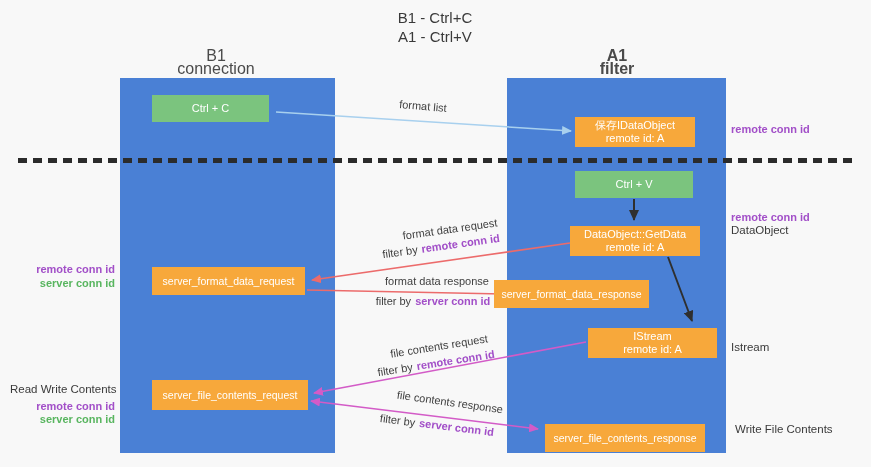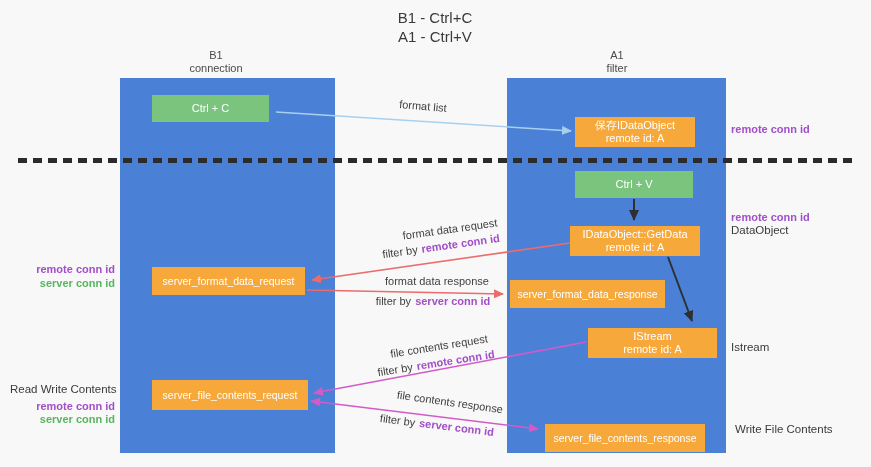--- a/index.html
+++ b/index.html
@@ -7,21 +7,21 @@
   .stage{position:relative;width:871px;height:467px;background:#f8f8f8;overflow:hidden;padding-left:25px;}
 
   .title{position:absolute;left:285px;top:8px;width:300px;text-align:center;
          font-size:15px;line-height:19px;color:#3a3a3a;}
 
   .lane{position:absolute;top:78px;height:375px;background:#4a80d5;z-index:1;}
   .lane-left{left:120px;width:215px;}
   .lane-right{left:507px;width:219px;}
 
   .lane-header{position:absolute;top:49px;width:100px;text-align:center;
-               font-size:11px;line-height:13px;color:#4a4a4a;z-index:3;}
+               font-size:16px;line-height:13px;color:#4a4a4a;z-index:3;}
 
   svg.wires{position:absolute;left:0;top:0;z-index:2;}
 
   .box{position:absolute;z-index:3;display:flex;flex-direction:column;align-items:center;
        justify-content:center;color:#ffffff;font-size:11px;line-height:13px;
        text-align:center;white-space:nowrap;}
   .box-green{background:#7bc47e;}
   .box-orange{background:#f7a83b;}
   .box-sm{font-size:10.5px;}
 
@@ -48,21 +48,21 @@
 
   <div class="title">
     <div>B1 - Ctrl+C</div>
     <div>A1 - Ctrl+V</div>
   </div>
 
   <div class="lane-header" style="left:166px;">
     <div>B1</div>
     <div>connection</div>
   </div>
-  <div class="lane-header" style="left:567px;">
+  <div class="lane-header" style="left:567px;font-weight:bold;">
     <div>A1</div>
     <div>filter</div>
   </div>
 
   <div class="lane lane-left"></div>
   <div class="lane lane-right"></div>
 
   <svg class="wires" width="871" height="467">
     <defs>
       <marker id="mblue" markerUnits="userSpaceOnUse" markerWidth="11" markerHeight="9" refX="9" refY="4.5" orient="auto">
@@ -100,29 +100,29 @@
   <div class="box box-orange" style="left:575px;top:117px;width:120px;height:30px;">
     <div>保存IDataObject</div>
     <div>remote id: A</div>
   </div>
 
   <div class="box box-green" style="left:575px;top:171px;width:118px;height:27px;">
     <div>Ctrl + V</div>
   </div>
 
   <div class="box box-orange" style="left:570px;top:226px;width:130px;height:30px;">
-    <div>IDataObject::GetData</div>
+    <div>DataObject::GetData</div>
     <div>remote id: A</div>
   </div>
 
   <div class="box box-orange box-sm" style="left:152px;top:267px;width:153px;height:28px;">
     <div>server_format_data_request</div>
   </div>
 
-  <div class="box box-orange box-sm" style="left:510px;top:280px;width:155px;height:28px;">
+  <div class="box box-orange box-sm" style="left:494px;top:280px;width:155px;height:28px;">
     <div>server_format_data_response</div>
   </div>
 
   <div class="box box-orange" style="left:588px;top:328px;width:129px;height:30px;">
     <div>IStream</div>
     <div>remote id: A</div>
   </div>
 
   <div class="box box-orange box-sm" style="left:152px;top:380px;width:156px;height:30px;">
     <div>server_file_contents_request</div>

